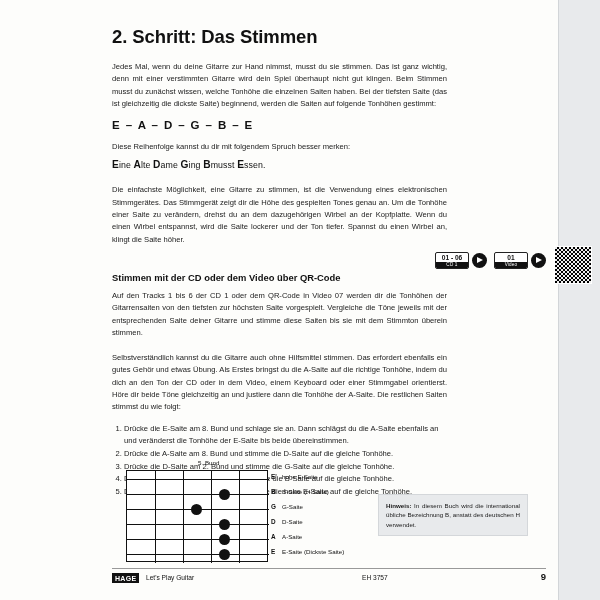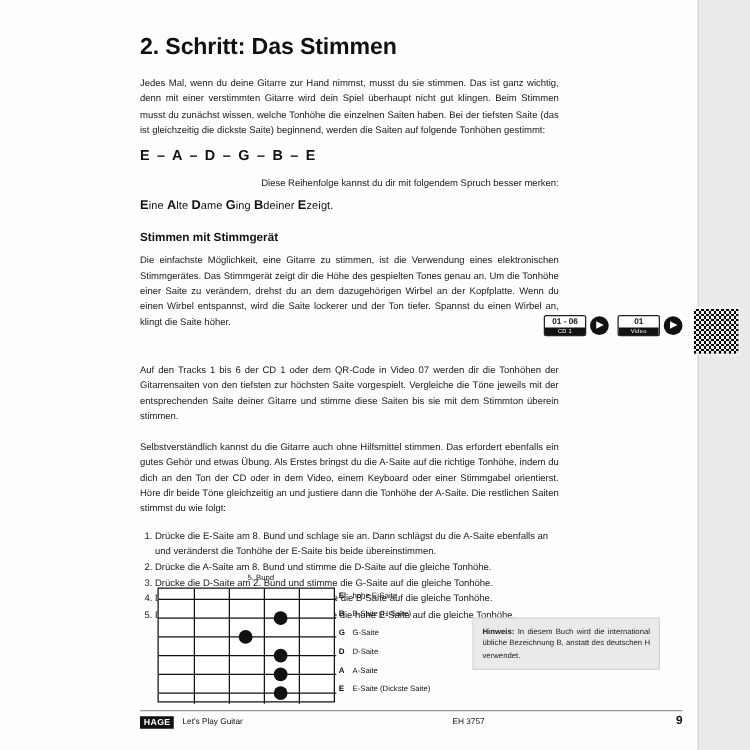--- a/index.html
+++ b/index.html
@@ -249,32 +249,32 @@
   </div>
 
   <div id="content">
 
     <h1>2. Schritt: Das Stimmen</h1>
 
     <p class="body">Jedes Mal, wenn du deine Gitarre zur Hand nimmst, musst du sie stimmen. Das ist ganz wichtig, denn mit einer verstimmten Gitarre wird dein Spiel überhaupt nicht gut klingen. Beim Stimmen musst du zunächst wissen, welche Tonhöhe die einzelnen Saiten haben. Bei der tiefsten Saite (das ist gleichzeitig die dickste Saite) beginnend, werden die Saiten auf folgende Tonhöhen gestimmt:</p>
 
     <div class="chords">E – A – D – G – B – E</div>
 
-    <p class="body" style="text-align:right;margin-bottom:6px;">Diese Reihenfolge kannst du dir mit folgendem Spruch besser merken:</p>
+    <p class="body" style="text-align:left;margin-bottom:6px;">Diese Reihenfolge kannst du dir mit folgendem Spruch besser merken:</p>
 
     <div class="mnemo">
-      <b>E</b><span>ine </span><b>A</b><span>lte </span><b>D</b><span>ame </span><b>G</b><span>ing </span><b>B</b><span>deiner </span><b>E</b><span>zeigt.</span>
+      <b>E</b><span>ine </span><b>A</b><span>lte </span><b>D</b><span>ame </span><b>G</b><span>ing </span><b>B</b><span>musst </span><b>E</b><span>ssen.</span>
     </div>
 
     <div class="section">
-      <h2>Stimmen mit Stimmgerät</h2>
       <p class="body">Die einfachste Möglichkeit, eine Gitarre zu stimmen, ist die Verwendung eines elektronischen Stimmgerätes. Das Stimmgerät zeigt dir die Höhe des gespielten Tones genau an. Um die Tonhöhe einer Saite zu verändern, drehst du an dem dazugehörigen Wirbel an der Kopfplatte. Wenn du einen Wirbel entspannst, wird die Saite lockerer und der Ton tiefer. Spannst du einen Wirbel an, klingt die Saite höher.</p>
     </div>
 
     <div class="section" style="margin-top:26px;">
+      <h2>Stimmen mit der CD oder dem Video über QR-Code</h2>
       <p class="body">Auf den Tracks 1 bis 6 der CD 1 oder dem QR-Code in Video 07 werden dir die Tonhöhen der Gitarrensaiten von den tiefsten zur höchsten Saite vorgespielt. Vergleiche die Töne jeweils mit der entsprechenden Saite deiner Gitarre und stimme diese Saiten bis sie mit dem Stimmton überein stimmen.</p>
     </div>
 
     <div class="section">
       <p class="body">Selbstverständlich kannst du die Gitarre auch ohne Hilfsmittel stimmen. Das erfordert ebenfalls ein gutes Gehör und etwas Übung. Als Erstes bringst du die A-Saite auf die richtige Tonhöhe, indem du dich an den Ton der CD oder in dem Video, einem Keyboard oder einer Stimmgabel orientierst. Höre dir beide Töne gleichzeitig an und justiere dann die Tonhöhe der A-Saite. Die restlichen Saiten stimmst du wie folgt:</p>
       <ol class="steps">
         <li>Drücke die E-Saite am 8. Bund und schlage sie an. Dann schlägst du die A-Saite ebenfalls an und veränderst die Tonhöhe der E-Saite bis beide übereinstimmen.</li>
         <li>Drücke die A-Saite am 8. Bund und stimme die D-Saite auf die gleiche Tonhöhe.</li>
         <li>Drücke die D-Saite am 2. Bund und stimme die G-Saite auf die gleiche Tonhöhe.</li>
         <li>Drücke die G-Saite am 4. Bund und stimme die B-Saite auf die gleiche Tonhöhe.</li>

